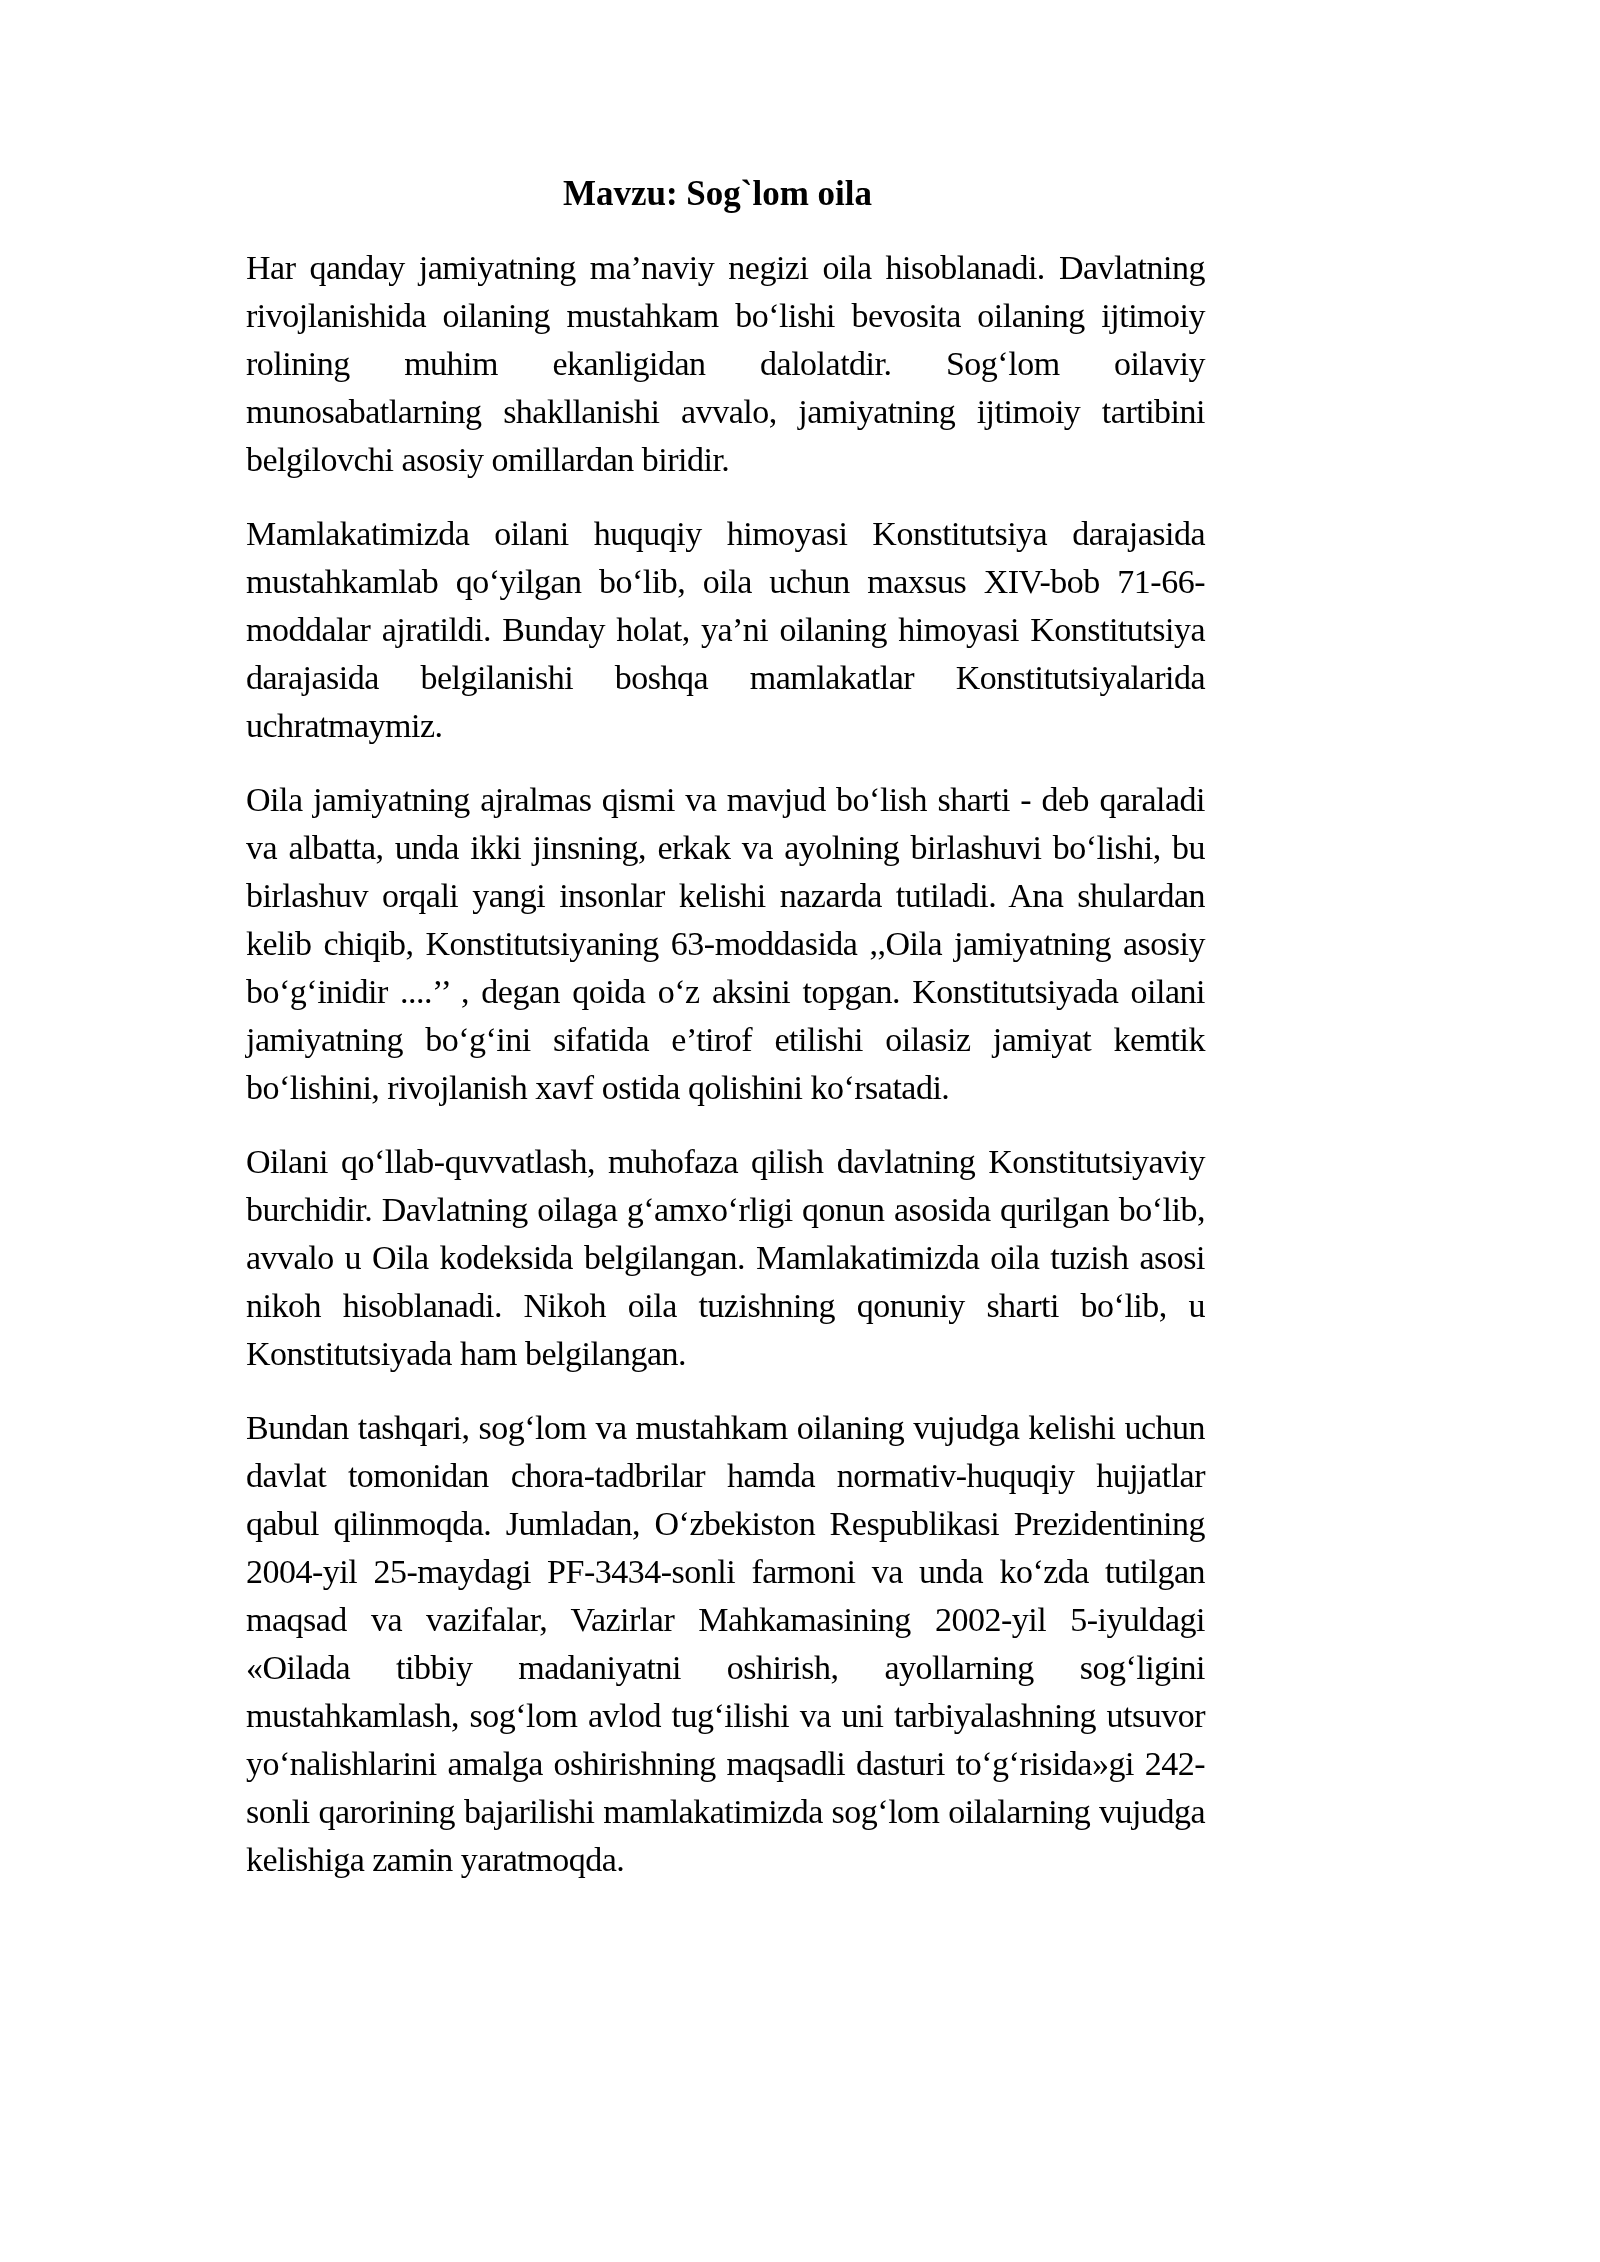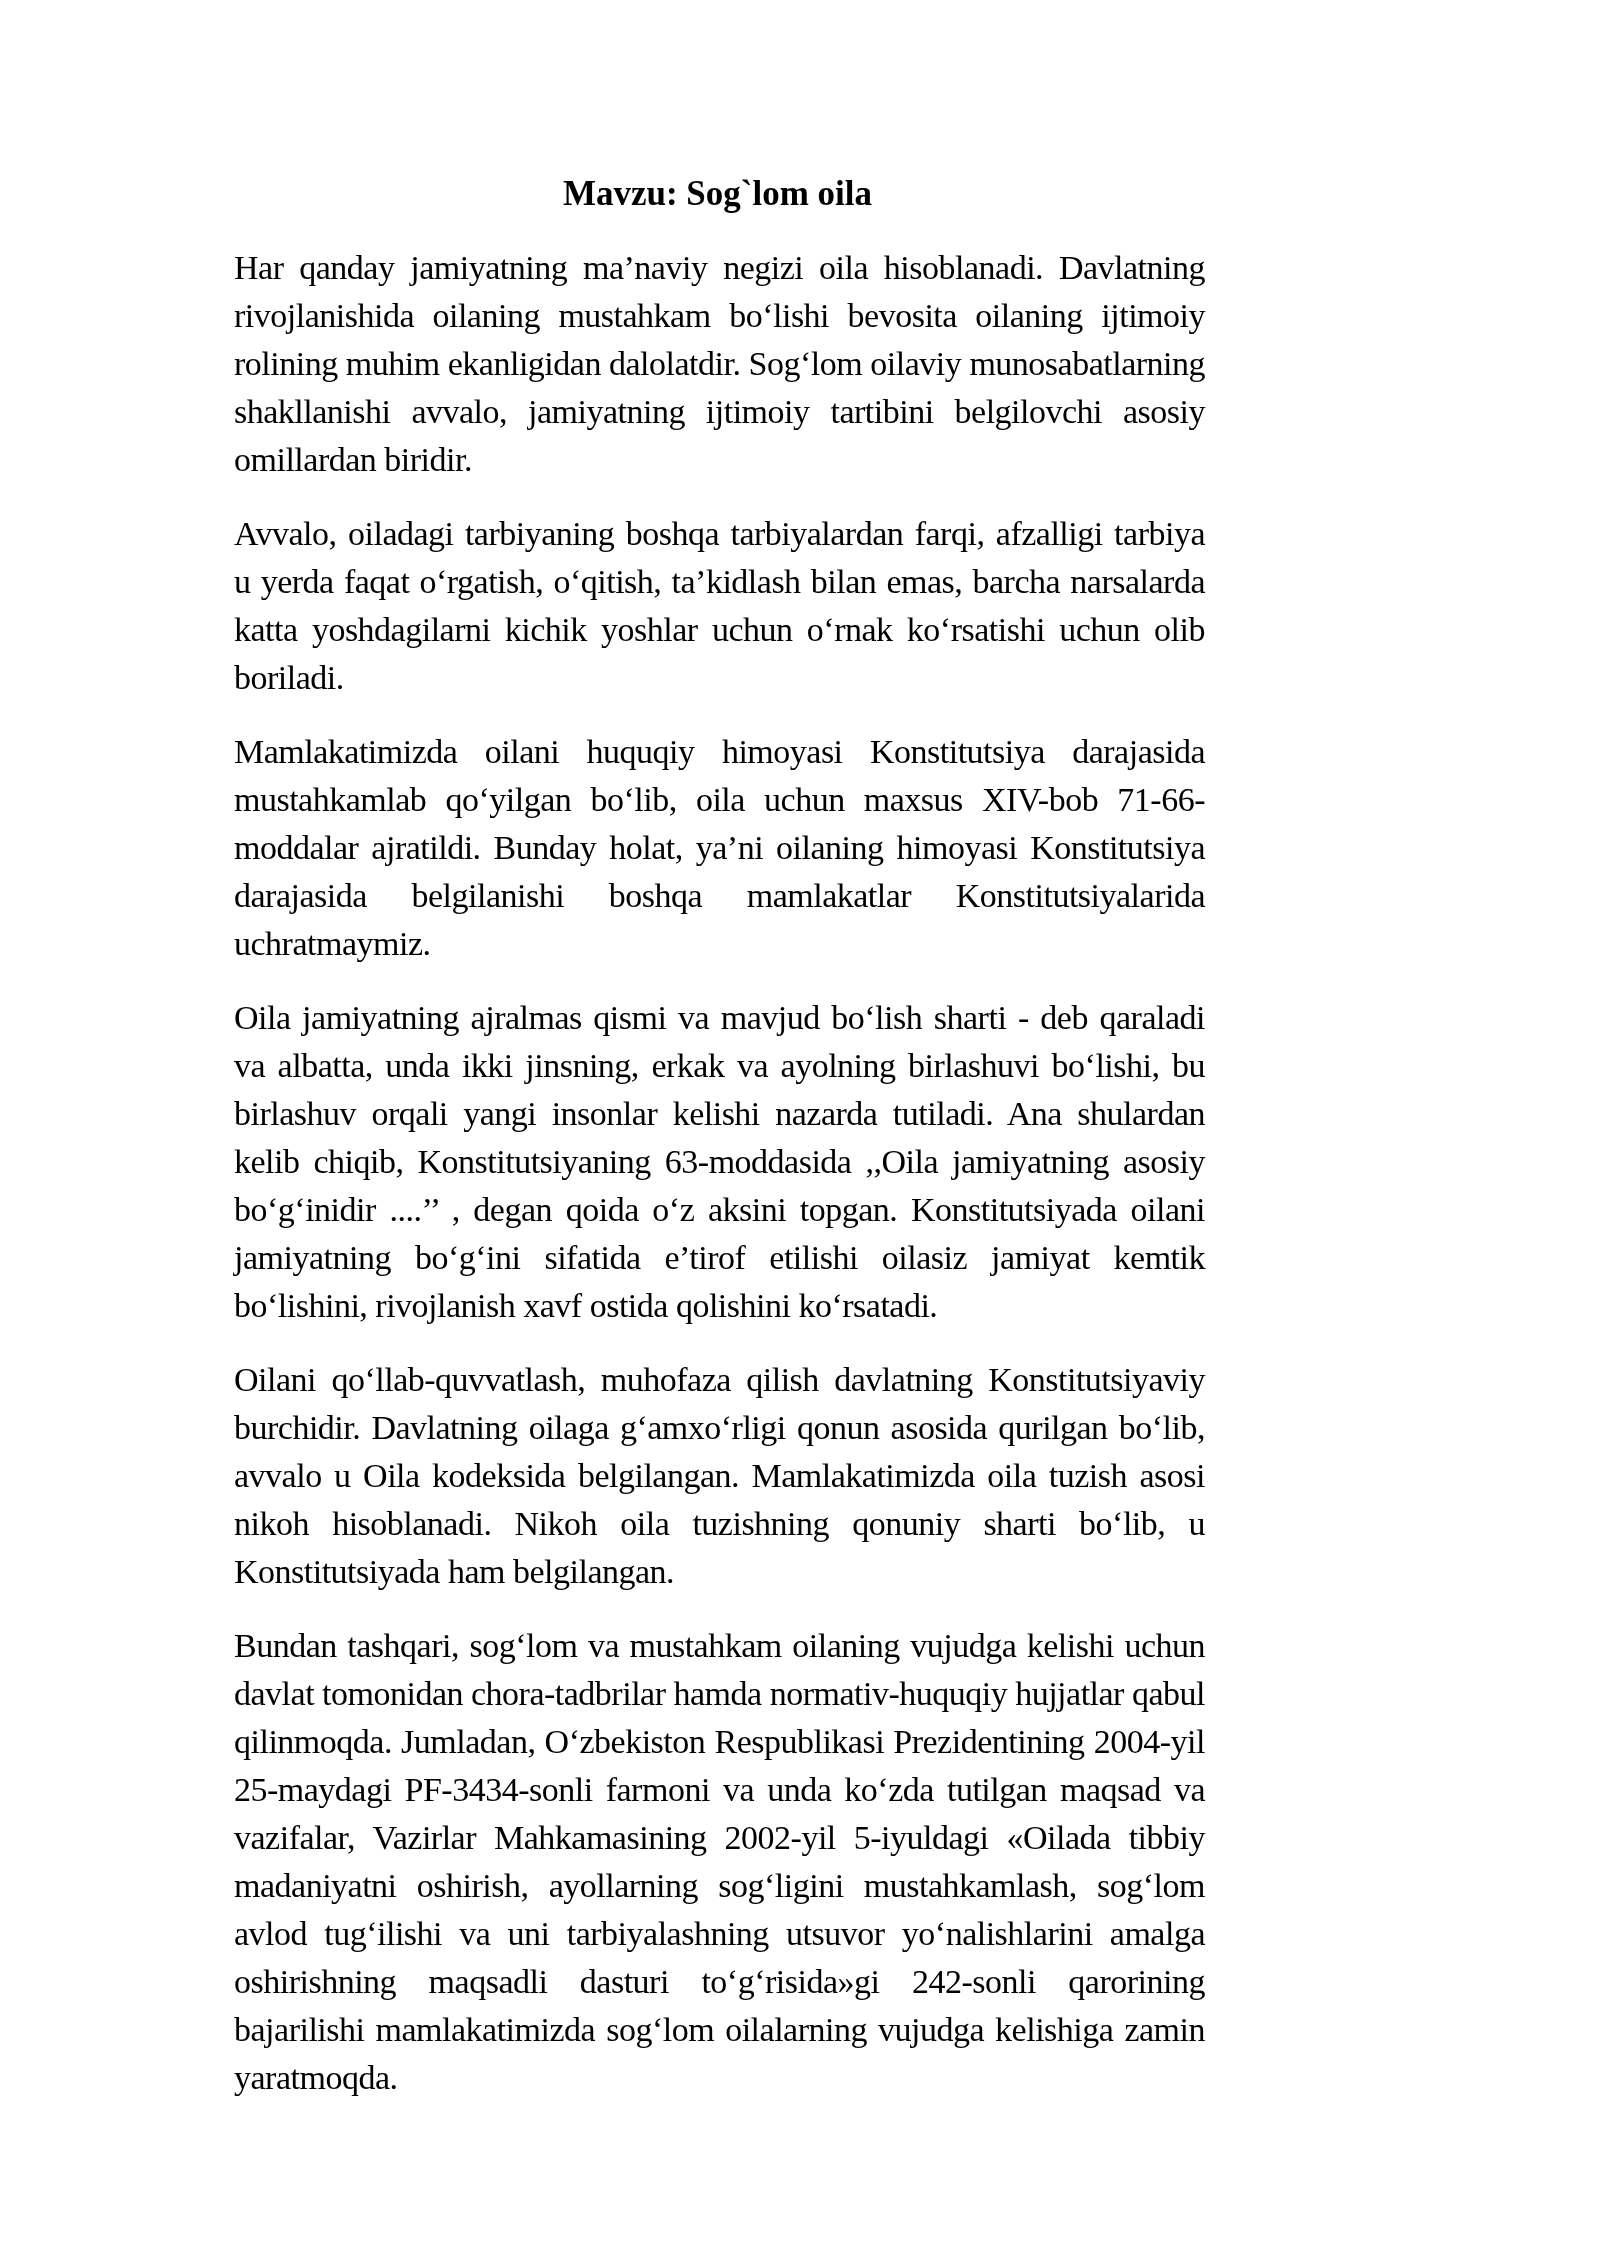--- a/index.html
+++ b/index.html
@@ -21,39 +21,38 @@
     padding: 170px 115px 0 230px; 
   }
   .title {
     margin: 0;
     font-size: 35px;
     line-height: 48px;
     font-weight: bold;
     text-align: center;
   }
   .para {
-    margin: 26px 0 0 4px;
+    margin: 26px 0 0 16px;
     font-size: 34px;
     line-height: 48px;
     letter-spacing: -0.5px;
     text-align: justify;
   }
   .u {
   }
 </style>
 </head>
 <body>
 
 <div class="page">
   <h1 class="title">Mavzu: Sog`lom oila</h1>
 
   <p class="para"><span>Har qanday jamiyatning ma’naviy negizi oila hisoblanadi. Davlatning rivojlanishida oilaning mustahkam bo‘lishi bevosita oilaning ijtimoiy rolining muhim ekanligidan dalolatdir. Sog‘lom oilaviy munosabatlarning shakllanishi avvalo, jamiyatning ijtimoiy tartibini belgilovchi asosiy omillardan biridir.</span></p>
 
 
-  <p class="para"><span>Avvalo, oiladagi tarbiyaning boshqa tarbiyalardan farqi, afzalligi tarbiya u yerda faqat o‘rgatish, o‘qitish, ta’kidlash bilan emas, barcha narsalarda katta yoshdagilarni kichik yoshlar uchun o‘rnak ko‘rsatishi uchun olib boriladi.</span></p>
 
   <p class="para"><span>Mamlakatimizda oilani huquqiy himoyasi Konstitutsiya darajasida mustahkamlab qo‘yilgan bo‘lib, oila uchun maxsus XIV-bob 71-66-moddalar ajratildi. Bunday holat, ya’ni oilaning himoyasi Konstitutsiya darajasida belgilanishi boshqa mamlakatlar Konstitutsiyalarida uchratmaymiz.</span></p>
 
   <p class="para"><span>Oila jamiyatning ajralmas qismi va mavjud bo‘lish sharti - deb qaraladi va albatta, unda ikki jinsning, erkak va ayolning birlashuvi bo‘lishi, bu birlashuv orqali yangi insonlar kelishi nazarda tutiladi. Ana shulardan kelib chiqib, Konstitutsiyaning 63-moddasida ,,Oila jamiyatning asosiy bo‘g‘inidir ....’’ , degan qoida o‘z aksini topgan. Konstitutsiyada oilani jamiyatning bo‘g‘ini sifatida e’tirof etilishi oilasiz jamiyat kemtik bo‘lishini, rivojlanish xavf ostida qolishini ko‘rsatadi.</span></p>
 
   <p class="para"><span>Oilani qo‘llab-quvvatlash, muhofaza qilish davlatning Konstitutsiyaviy burchidir. Davlatning oilaga g‘amxo‘rligi qonun asosida qurilgan bo‘lib, avvalo u Oila kodeksida belgilangan. Mamlakatimizda oila tuzish asosi nikoh hisoblanadi. Nikoh oila tuzishning qonuniy sharti bo‘lib, u Konstitutsiyada ham belgilangan.</span></p>
 
   <p class="para"><span>Bundan tashqari, sog‘lom va mustahkam oilaning vujudga kelishi uchun davlat tomonidan chora-tadbrilar hamda normativ-huquqiy hujjatlar qabul qilinmoqda. </span><span class="u">Jumladan,</span><span> O‘zbekiston Respublikasi Prezidentining 2004-yil 25-maydagi PF-3434-sonli farmoni va unda ko‘zda tutilgan maqsad va vazifalar, Vazirlar Mahkamasining 2002-yil 5-iyuldagi «Oilada tibbiy madaniyatni oshirish, ayollarning sog‘ligini mustahkamlash, sog‘lom avlod tug‘ilishi va uni tarbiyalashning utsuvor yo‘nalishlarini amalga oshirishning maqsadli dasturi to‘g‘risida»gi 242-sonli qarorining bajarilishi mamlakatimizda sog‘lom oilalarning vujudga kelishiga zamin yaratmoqda.</span></p>
 </div>
 

